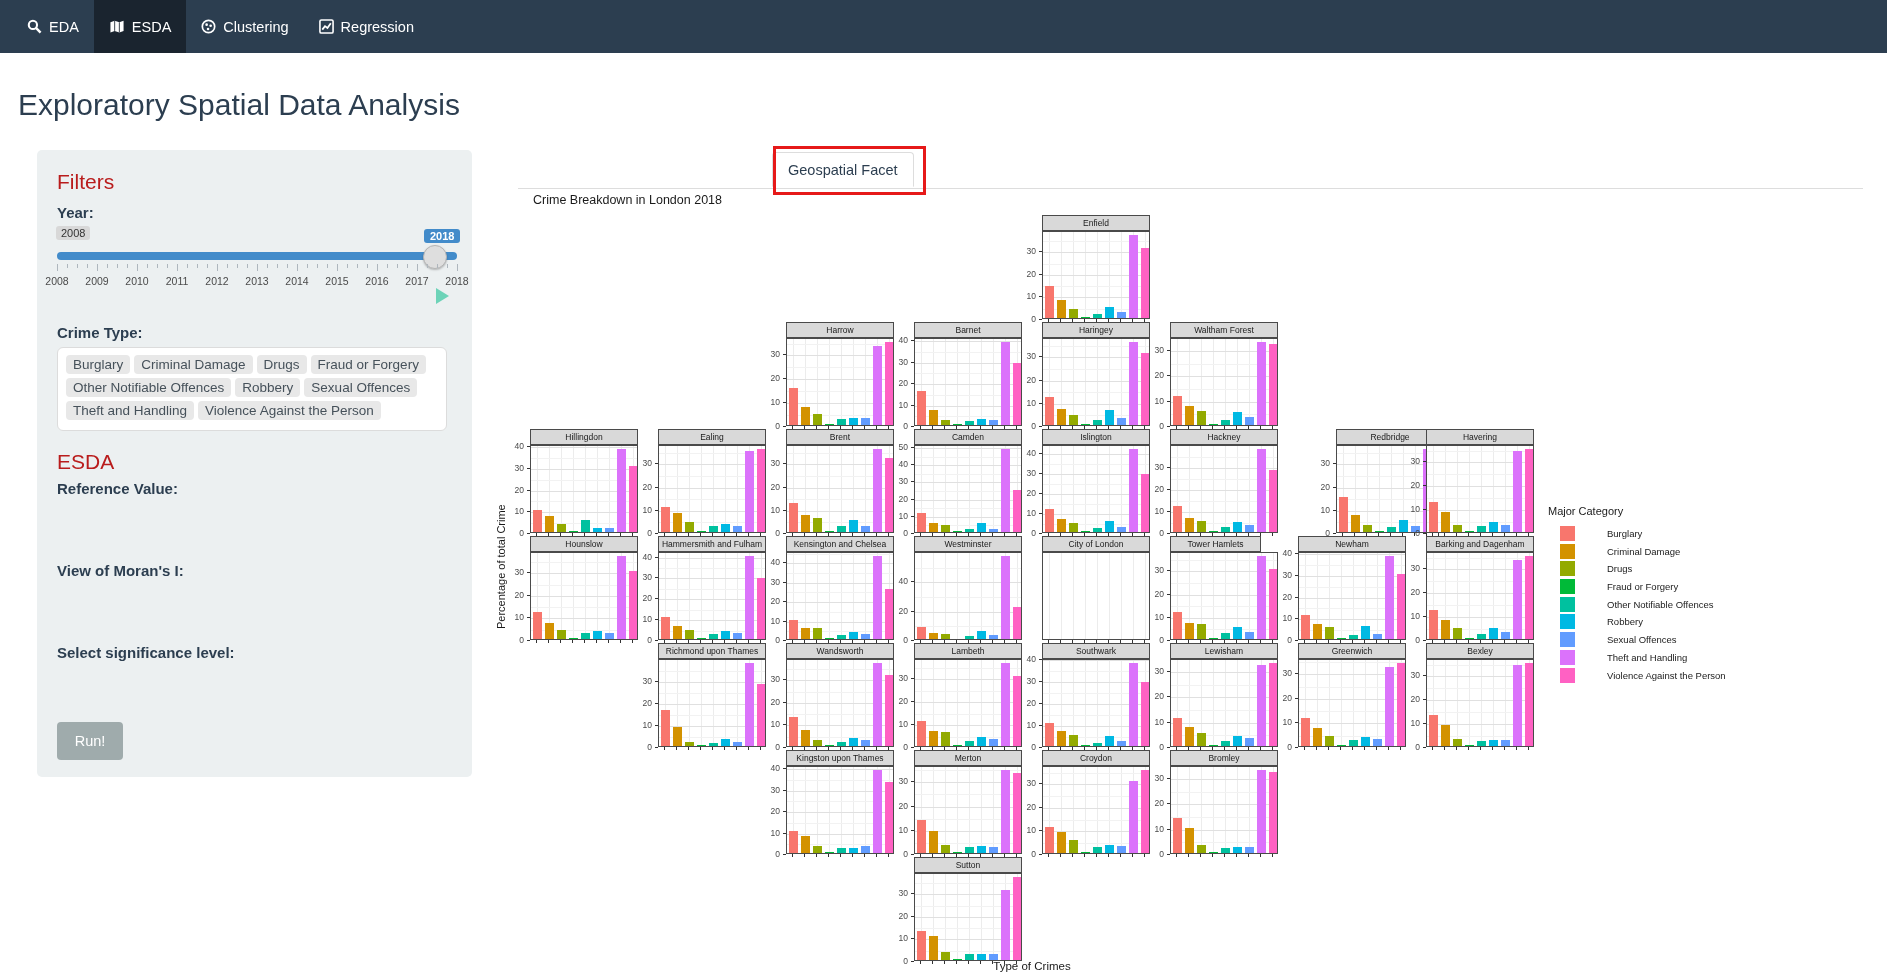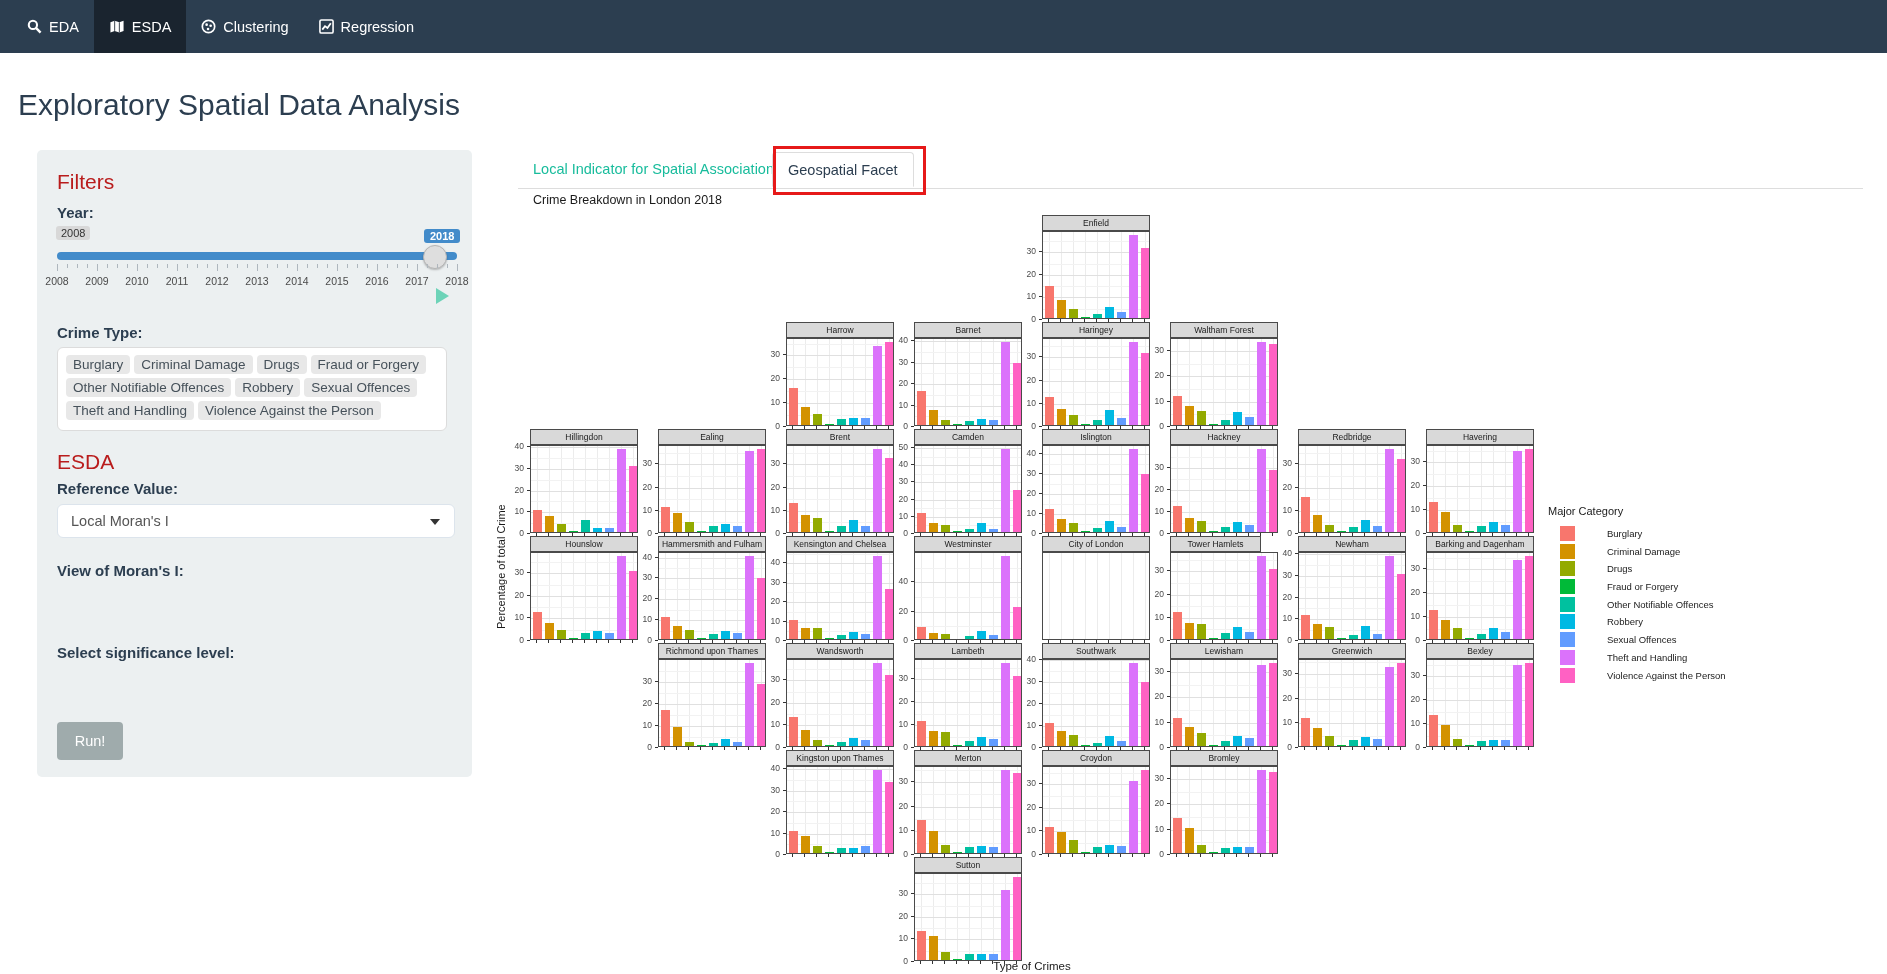--- a/index.html
+++ b/index.html
@@ -166,31 +166,26 @@
       <div class="sg-lab" style="left: 360px;">2017</div>
       <div class="sg-lab" style="left: 400px;">2018</div>
     </div>
   <div class="play-btn"></div>
 
   <div class="lbl" style="top:174px">Crime Type:</div>
   <div class="crime-box" id="crime-box"><span class="pill">Burglary</span><span class="pill">Criminal Damage</span><span class="pill">Drugs</span><span class="pill">Fraud or Forgery</span><span class="pill">Other Notifiable Offences</span><span class="pill">Robbery</span><span class="pill">Sexual Offences</span><span class="pill">Theft and Handling</span><span class="pill">Violence Against the Person</span></div>
 
   <div class="panel-h" style="top:300px">ESDA</div>
   <div class="lbl" style="top:330px">Reference Value:</div>
-  <div class="select" style="top:354px">
-    <span>Local Moran's I</span>
-    <span class="caret"></span>
-  </div>
   <div class="lbl" style="top:412px">View of Moran's I:</div>
   <div class="lbl" style="top:494px">Select significance level:</div>
   <button class="run-btn">Run!</button>
 </div>
 
 <div class="tabbar">
-  <div class="tab inactive" style="left:0">Local Indicator for Spatial Association</div>
   <div class="tab active" style="left:254px">Geospatial Facet</div>
 </div>
 <div class="annotation-box"></div>
 
 <div class="chart-title">Crime Breakdown in London 2018</div>
 <div class="axis-ylab">Percentage of total Crime</div>
 <div class="axis-xlab">Type of Crimes</div>
 <div id="facet-canvas">
     <div class="facet-cell" style="left: 1018px; top: 215px; width: 132px; height: 108px;">
       <div class="strip" style="left: 24px; top: 0px; width: 108px; height: 16px; line-height: 14px;">Enfield</div>
@@ -717,21 +712,21 @@
       <div class="xtick-mark" style="left: 29.5px; top: 104px;"></div>
       <div class="xtick-mark" style="left: 41.5px; top: 104px;"></div>
       <div class="xtick-mark" style="left: 53.5px; top: 104px;"></div>
       <div class="xtick-mark" style="left: 65.5px; top: 104px;"></div>
       <div class="xtick-mark" style="left: 77.5px; top: 104px;"></div>
       <div class="xtick-mark" style="left: 89.5px; top: 104px;"></div>
       <div class="xtick-mark" style="left: 101.5px; top: 104px;"></div>
       <div class="xtick-mark" style="left: 113.5px; top: 104px;"></div>
       <div class="xtick-mark" style="left: 125.5px; top: 104px;"></div>
     </div>
-    <div class="facet-cell" style="left: 1274px; top: 429px; width: 132px; height: 85px;">
+    <div class="facet-cell" style="left: 1312px; top: 429px; width: 132px; height: 85px;">
       <div class="strip" style="left: 24px; top: 0px; width: 108px; height: 16px; line-height: 14px;">Redbridge</div>
       <div class="panel" style="left: 24px; top: 16px; width: 108px; height: 88px;">
         <div class="gl-v" style="left: 5.5px;"></div>
         <div class="gl-v" style="left: 17.5px;"></div>
         <div class="gl-v" style="left: 29.5px;"></div>
         <div class="gl-v" style="left: 41.5px;"></div>
         <div class="gl-v" style="left: 53.5px;"></div>
         <div class="gl-v" style="left: 65.5px;"></div>
         <div class="gl-v" style="left: 77.5px;"></div>
         <div class="gl-v" style="left: 89.5px;"></div>

